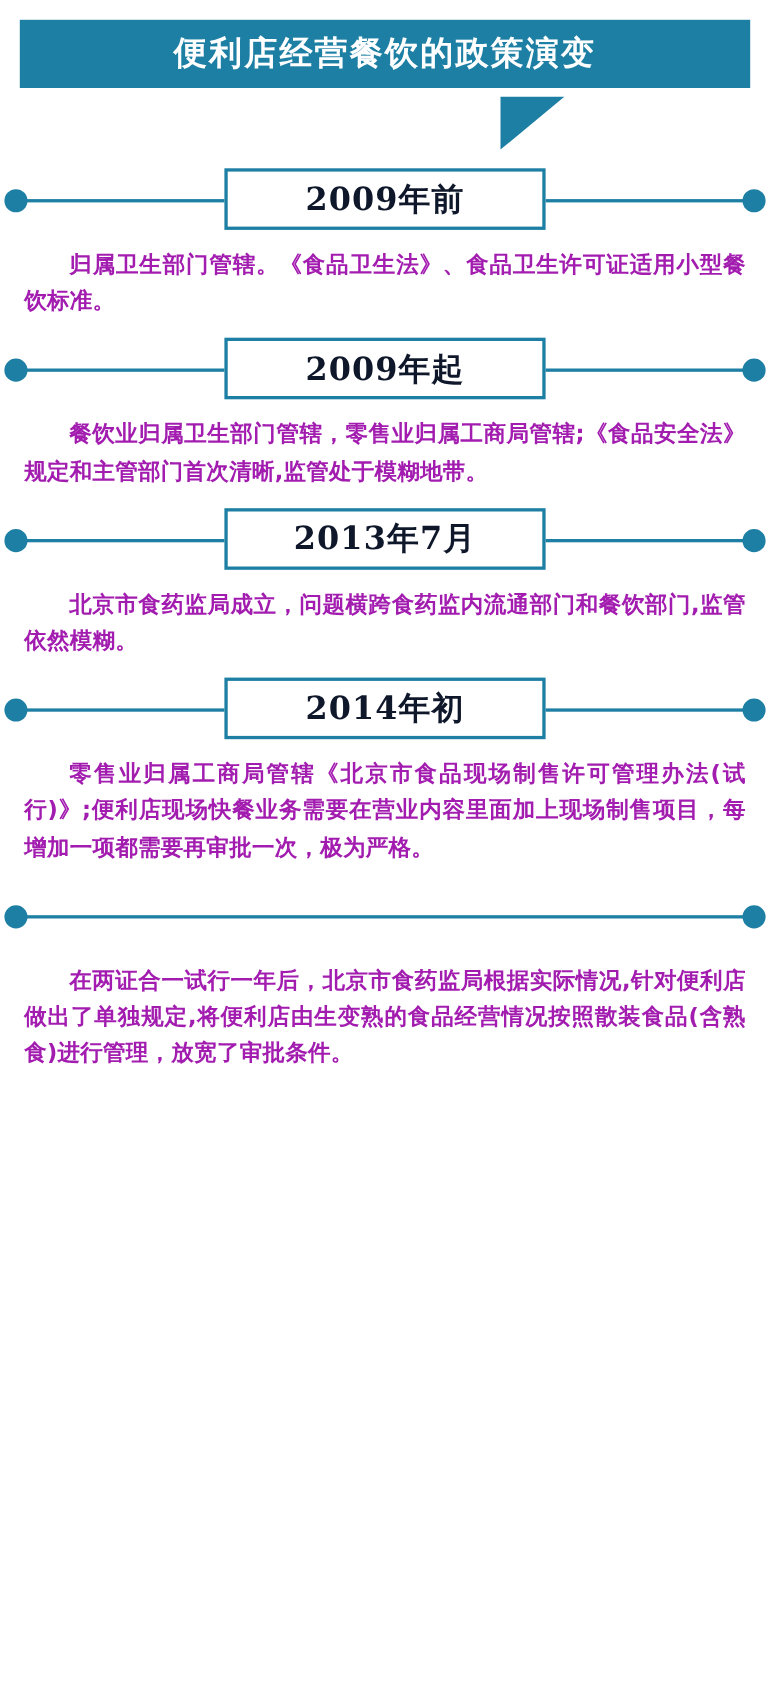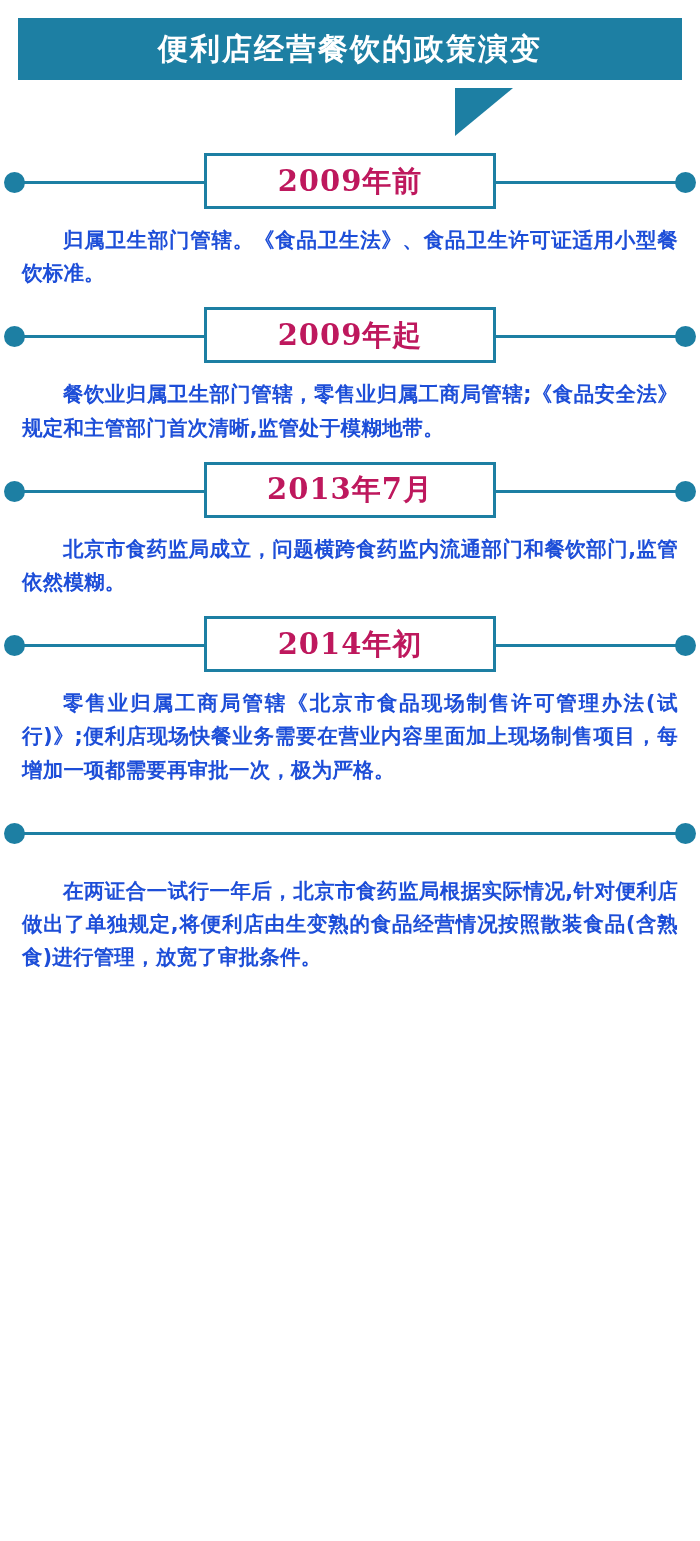--- a/index.html
+++ b/index.html
@@ -106,32 +106,32 @@
     height: 56px;
     box-sizing: border-box;
     background: #ffffff;
     border: 3px solid #1d7fa3;
     display: flex;
     align-items: center;
     justify-content: center;
     padding: 0 18px;
   }
   .year-label {
-    color: #be185d;
+    color: #0f172a;
     font-family: "DejaVu Serif", "Liberation Serif", serif;
     font-weight: bold;
     font-size: 29px;
     line-height: 1;
     letter-spacing: 1px;
     white-space: nowrap;
   }
 
   .event-body {
     margin: 12px 22px 0 22px;
-    color: #1d4ed8;
+    color: #a21caf;
     font-family: "DejaVu Sans", "Liberation Sans", sans-serif;
     font-weight: bold;
     font-size: 20.5px;
     line-height: 1.62;
     text-align: justify;
     text-indent: 2em;
     letter-spacing: 0.2px;
   }
 
   

